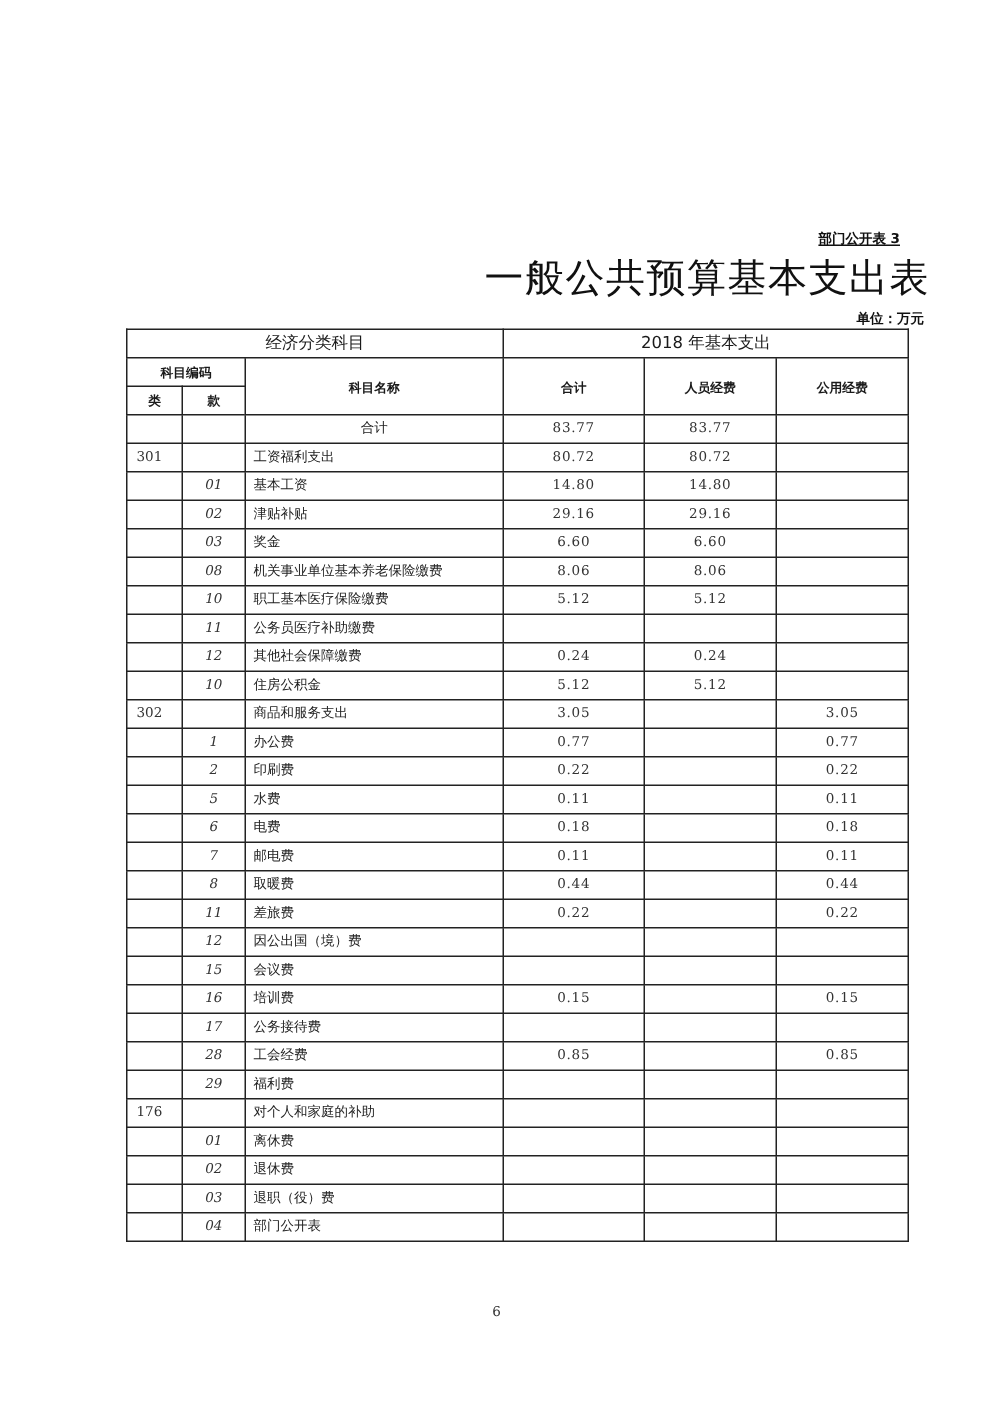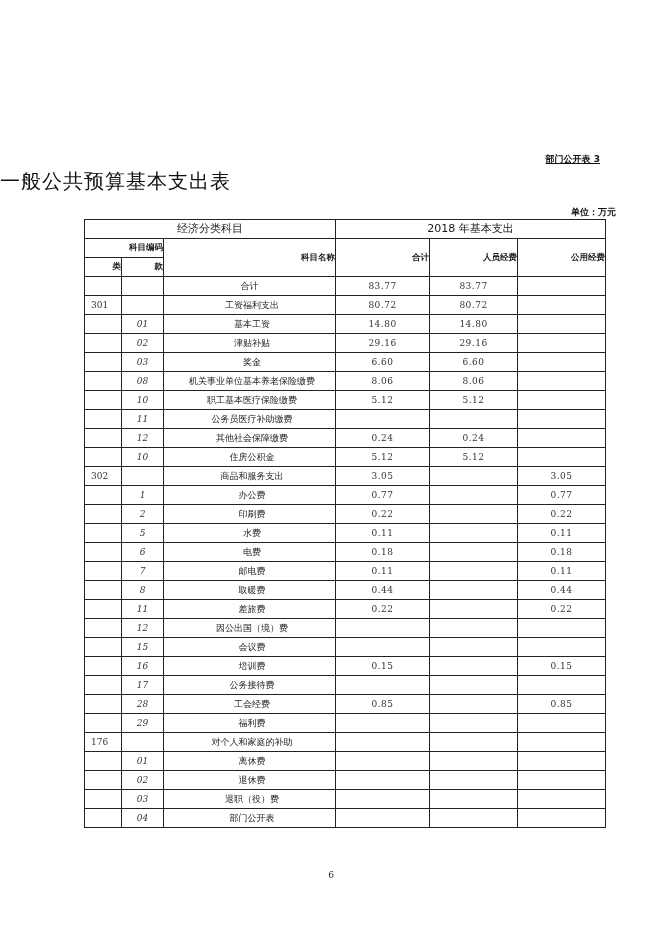--- a/index.html
+++ b/index.html
@@ -23,23 +23,23 @@
       font-weight: bold;
       font-size: 9px;
       color: #111;
       text-decoration: underline;
     }
     .doc-title {
       position: absolute;
       left: 0;
       width: 620px;
       top: 168px;
-      text-align: left;
+      text-align: right;
       font-family: Liberation Sans, sans-serif;
-      font-size: 20px;
+      font-size: 26px;
       letter-spacing: 1px;
       color: #111;
     }
     .unit-label {
       position: absolute;
       right: 46px;
       top: 206px;
       font-family: "DejaVu Sans", "Liberation Sans", sans-serif;
       font-weight: bold;
       font-size: 9px;
@@ -69,28 +69,28 @@
     table.budget col.c-name { width: 172px; }
     table.budget col.c-total { width: 94px; }
     table.budget col.c-personnel { width: 88px; }
     table.budget col.c-public { width: 88px; }
 
     .hdr-main {
       font-family: "DejaVu Sans", "Liberation Sans", sans-serif;
       font-size: 11px !important;
     }
     .hdr-sub {
-      font-family: Liberation Mono, monospace;
+      font-family: Liberation Sans, sans-serif;
       font-weight: bold !important;
       font-size: 8.5px !important;
-      text-align: right;
+      text-align: center;
     }
     .cell-lei { text-align: left; padding-left: 6px !important; color: #333; }
     .cell-kuan { text-align: center; color: #333; font-style: italic; }
-    .cell-name { text-align: center; padding-left: 5px !important; color: #222; }
+    .cell-name { text-align: left; padding-left: 5px !important; color: #222; }
     .cell-num { text-align: center; color: #333; letter-spacing: 0.5px; }
     .total-row td { font-size: 11px; }
     .total-row .cell-name { text-align: center; padding-left: 0 !important; }
 
     .page-number {
       position: absolute;
       left: 0;
       width: 662px;
       top: 870px;
       text-align: center;

